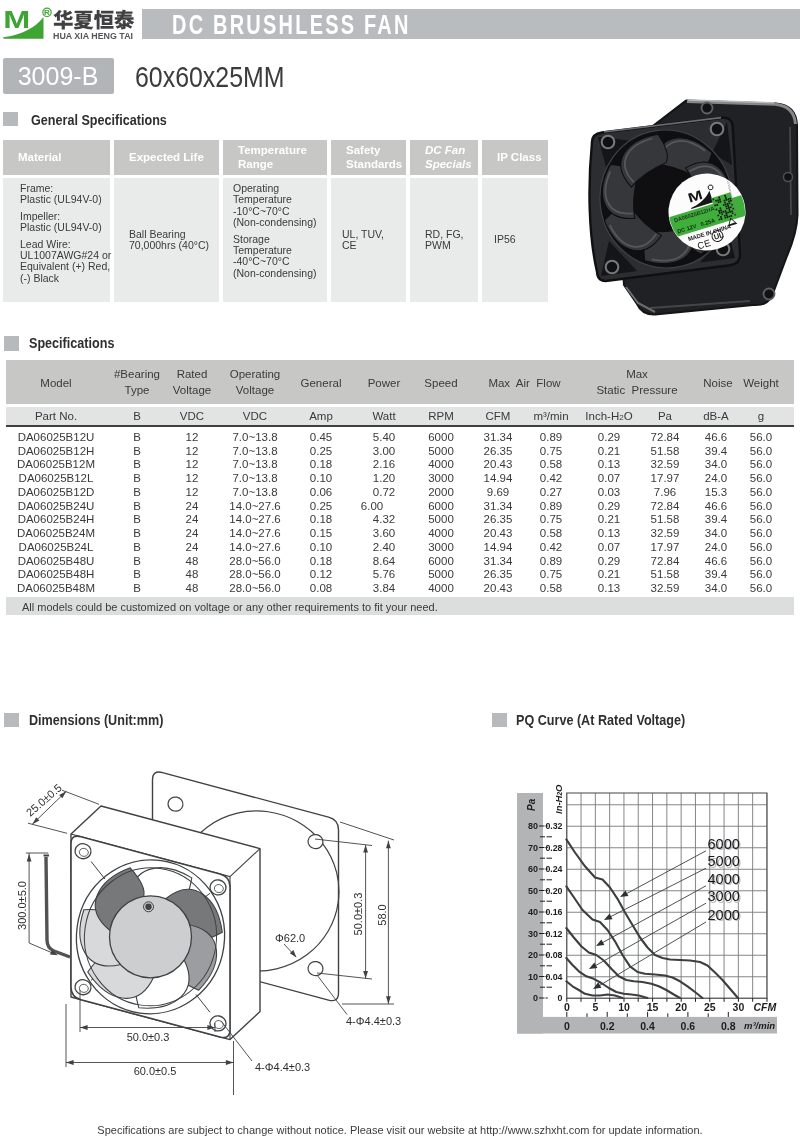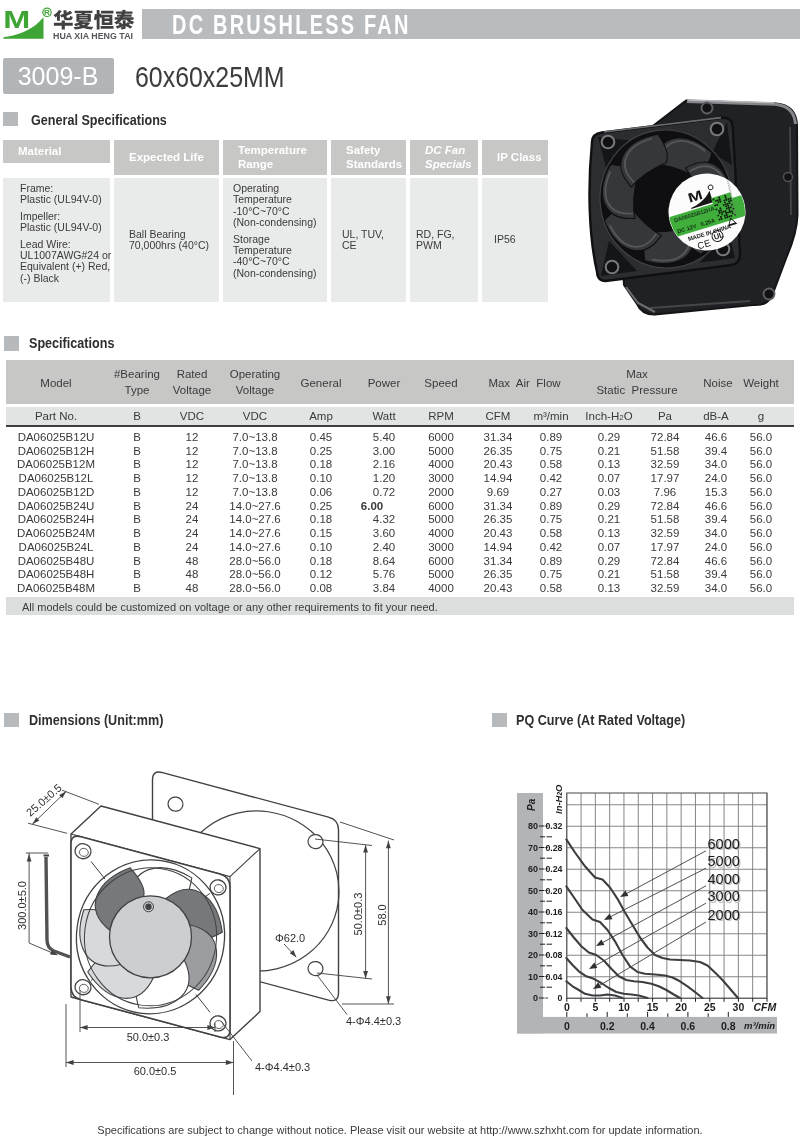--- a/index.html
+++ b/index.html
@@ -22,21 +22,21 @@
       <path transform="translate(113.9,27.5) scale(0.02050,-0.02050)" d="M431 52V33C431 22 427 18 414 18L348 19ZM675 269C659 245 635 216 611 190L573 206V354H431V175L365 153L399 181C377 205 333 238 300 259L205 184C228 167 256 144 276 123C207 101 143 81 94 67L158 -55L330 12C345 -19 361 -62 367 -94C432 -94 481 -93 521 -76C562 -58 573 -30 573 29V70C661 28 751 -20 810 -57L895 52C851 76 792 107 729 136C750 156 770 178 790 199ZM419 860C416 833 412 807 407 781H100V667H378L368 638H151V529H318L299 497H41V380H204C154 330 92 285 18 246C54 228 105 181 127 148C237 213 321 291 387 380H620C687 277 781 195 900 149C921 185 962 240 994 267C914 291 843 331 788 380H960V497H459L475 529H867V638H519L528 667H906V781H559L572 848Z"></path>
     </g>
 <text x="53" y="38.6" font-size="9.2" font-weight="bold" fill="#55565a" textLength="80" lengthAdjust="spacingAndGlyphs">HUA XIA HENG TAI</text>
 </svg>
 <div class="abs" style="left:142px;top:9px;width:658px;height:30px;background:#b9bcbe;"></div>
 <div class="abs" style="left:172px;top:9.5px;font-size:27px;font-weight:bold;color:#fff;letter-spacing:3px;transform:scaleX(0.74);transform-origin:0 0;">DC BRUSHLESS FAN</div>
 <div class="abs" style="left:2.5px;top:58px;width:111px;height:36px;background:#b2b5b7;border-radius:2px;color:#fff;font-size:25px;text-align:center;line-height:36.5px;">3009-B</div>
 <div class="abs" style="left:135px;top:60px;font-size:30px;color:#3c3c3e;transform:scaleX(0.83);transform-origin:0 0;">60x60x25MM</div>
 <div class="sq" style="left:3px;top:111.5px;"></div>
 <div class="abs hd" style="left:31px;top:111px;">General Specifications</div>
-<div class="abs" style="left:3px;top:140px;width:107px;height:23px;background:#c7c8c6;color:#fff;font-weight:bold;font-size:11.5px;line-height:13.5px;display:flex;align-items:center;">
+<div class="abs" style="left:3px;top:140px;width:107px;height:35px;background:#c7c8c6;color:#fff;font-weight:bold;font-size:11.5px;line-height:13.5px;display:flex;align-items:center;">
     <div style="padding-left:15px;">Material</div>
   </div>
 <div class="abs" style="left:114px;top:140px;width:105px;height:35px;background:#c7c8c6;color:#fff;font-weight:bold;font-size:11.5px;line-height:13.5px;display:flex;align-items:center;">
     <div style="padding-left:15px;">Expected Life</div>
   </div>
 <div class="abs" style="left:223px;top:140px;width:104px;height:35px;background:#c7c8c6;color:#fff;font-weight:bold;font-size:11.5px;line-height:13.5px;display:flex;align-items:center;">
     <div style="padding-left:15px;">Temperature<br>Range</div>
   </div>
 <div class="abs" style="left:331px;top:140px;width:75px;height:35px;background:#c7c8c6;color:#fff;font-weight:bold;font-size:11.5px;line-height:13.5px;display:flex;align-items:center;">
     <div style="padding-left:15px;">Safety<br>Standards</div>
@@ -53,21 +53,21 @@
 <div class="abs" style="left:114px;top:178px;width:105px;height:124px;background:#e9eaea;color:#3a3a3c;font-size:10.5px;line-height:11.4px;white-space:nowrap;display:flex;align-items:center;">
     <div style="padding-left:15px;">Ball Bearing<br>70,000hrs (40°C)</div>
   </div>
 <div class="abs" style="left:223px;top:178px;width:104px;height:124px;background:#e9eaea;color:#3a3a3c;font-size:10.5px;line-height:11.4px;white-space:nowrap;display:flex;align-items:flex-start;">
     <div style="padding-left:10px;padding-top:5px;">Operating<br>Temperature<br>-10°C~70°C<br>(Non-condensing)<br><span style="display:block;height:5px"></span>Storage<br>Temperature<br>-40°C~70°C<br>(Non-condensing)</div>
   </div>
 <div class="abs" style="left:331px;top:178px;width:75px;height:124px;background:#e9eaea;color:#3a3a3c;font-size:10.5px;line-height:11.4px;white-space:nowrap;display:flex;align-items:center;">
     <div style="padding-left:11px;">UL, TUV,<br>CE</div>
   </div>
 <div class="abs" style="left:410px;top:178px;width:68px;height:124px;background:#e9eaea;color:#3a3a3c;font-size:10.5px;line-height:11.4px;white-space:nowrap;display:flex;align-items:center;">
-    <div style="padding-left:6px;">RD, FG,<br>PWM</div>
+    <div style="padding-left:15px;">RD, FG,<br>PWM</div>
   </div>
 <div class="abs" style="left:482px;top:178px;width:66px;height:124px;background:#e9eaea;color:#3a3a3c;font-size:10.5px;line-height:11.4px;white-space:nowrap;display:flex;align-items:center;">
     <div style="padding-left:12px;">IP56</div>
   </div>
 <svg class="abs" style="left:560px;top:75px;filter:blur(0.35px)" width="240" height="255" viewBox="0 0 240 255">
     <path d="M126,25.6 L216,28.5 Q236,30 237,50 L237.5,140 Q237,158 227,181 L212,221 Q207,231 193,230 L95,239.5 Q82,240 77,229 L64,210 L55,80 Z" fill="#202124" stroke="#141517" stroke-width="2" stroke-linejoin="round"></path>
     <path d="M127,26.5 L215,29.3 Q234,31 235.5,49" stroke="#85878a" stroke-width="3" fill="none"></path>
     <path d="M128,25 L214,27.8" stroke="#b9babc" stroke-width="1.4" fill="none"></path>
     <path d="M230,52 L231,140 M90,233 L190,226" stroke="#45464a" stroke-width="1.8" fill="none"></path>
     <path d="M66,212 L78,228 L95,237" stroke="#6d6e72" stroke-width="2" fill="none"></path>
@@ -292,21 +292,21 @@
 <div class="abs" style="left:491px;top:485.8px;width:120px;text-align:center;font-size:11.5px;color:#3a3a3c;">0.27</div>
 <div class="abs" style="left:549px;top:485.8px;width:120px;text-align:center;font-size:11.5px;color:#3a3a3c;">0.03</div>
 <div class="abs" style="left:605px;top:485.8px;width:120px;text-align:center;font-size:11.5px;color:#3a3a3c;">7.96</div>
 <div class="abs" style="left:656px;top:485.8px;width:120px;text-align:center;font-size:11.5px;color:#3a3a3c;">15.3</div>
 <div class="abs" style="left:701px;top:485.8px;width:120px;text-align:center;font-size:11.5px;color:#3a3a3c;">56.0</div>
 <div class="abs" style="left:-4px;top:499.55px;width:120px;text-align:center;font-size:11.5px;color:#3a3a3c;">DA06025B24U</div>
 <div class="abs" style="left:77px;top:499.55px;width:120px;text-align:center;font-size:11.5px;color:#3a3a3c;">B</div>
 <div class="abs" style="left:132px;top:499.55px;width:120px;text-align:center;font-size:11.5px;color:#3a3a3c;">24</div>
 <div class="abs" style="left:195px;top:499.55px;width:120px;text-align:center;font-size:11.5px;color:#3a3a3c;">14.0~27.6</div>
 <div class="abs" style="left:261px;top:499.55px;width:120px;text-align:center;font-size:11.5px;color:#3a3a3c;">0.25</div>
-<div class="abs" style="left:324px;top:499.55px;width:96px;text-align:center;font-size:11.5px;color:#3a3a3c;font-weight:bold;">6.00</div>
+<div class="abs" style="left:324px;top:499.55px;width:96px;text-align:center;font-size:11.5px;color:#3a3a3c;">6.00</div>
 <div class="abs" style="left:381px;top:499.55px;width:120px;text-align:center;font-size:11.5px;color:#3a3a3c;">6000</div>
 <div class="abs" style="left:438px;top:499.55px;width:120px;text-align:center;font-size:11.5px;color:#3a3a3c;">31.34</div>
 <div class="abs" style="left:491px;top:499.55px;width:120px;text-align:center;font-size:11.5px;color:#3a3a3c;">0.89</div>
 <div class="abs" style="left:549px;top:499.55px;width:120px;text-align:center;font-size:11.5px;color:#3a3a3c;">0.29</div>
 <div class="abs" style="left:605px;top:499.55px;width:120px;text-align:center;font-size:11.5px;color:#3a3a3c;">72.84</div>
 <div class="abs" style="left:656px;top:499.55px;width:120px;text-align:center;font-size:11.5px;color:#3a3a3c;">46.6</div>
 <div class="abs" style="left:701px;top:499.55px;width:120px;text-align:center;font-size:11.5px;color:#3a3a3c;">56.0</div>
 <div class="abs" style="left:-4px;top:513.3px;width:120px;text-align:center;font-size:11.5px;color:#3a3a3c;">DA06025B24H</div>
 <div class="abs" style="left:77px;top:513.3px;width:120px;text-align:center;font-size:11.5px;color:#3a3a3c;">B</div>
 <div class="abs" style="left:132px;top:513.3px;width:120px;text-align:center;font-size:11.5px;color:#3a3a3c;">24</div>

